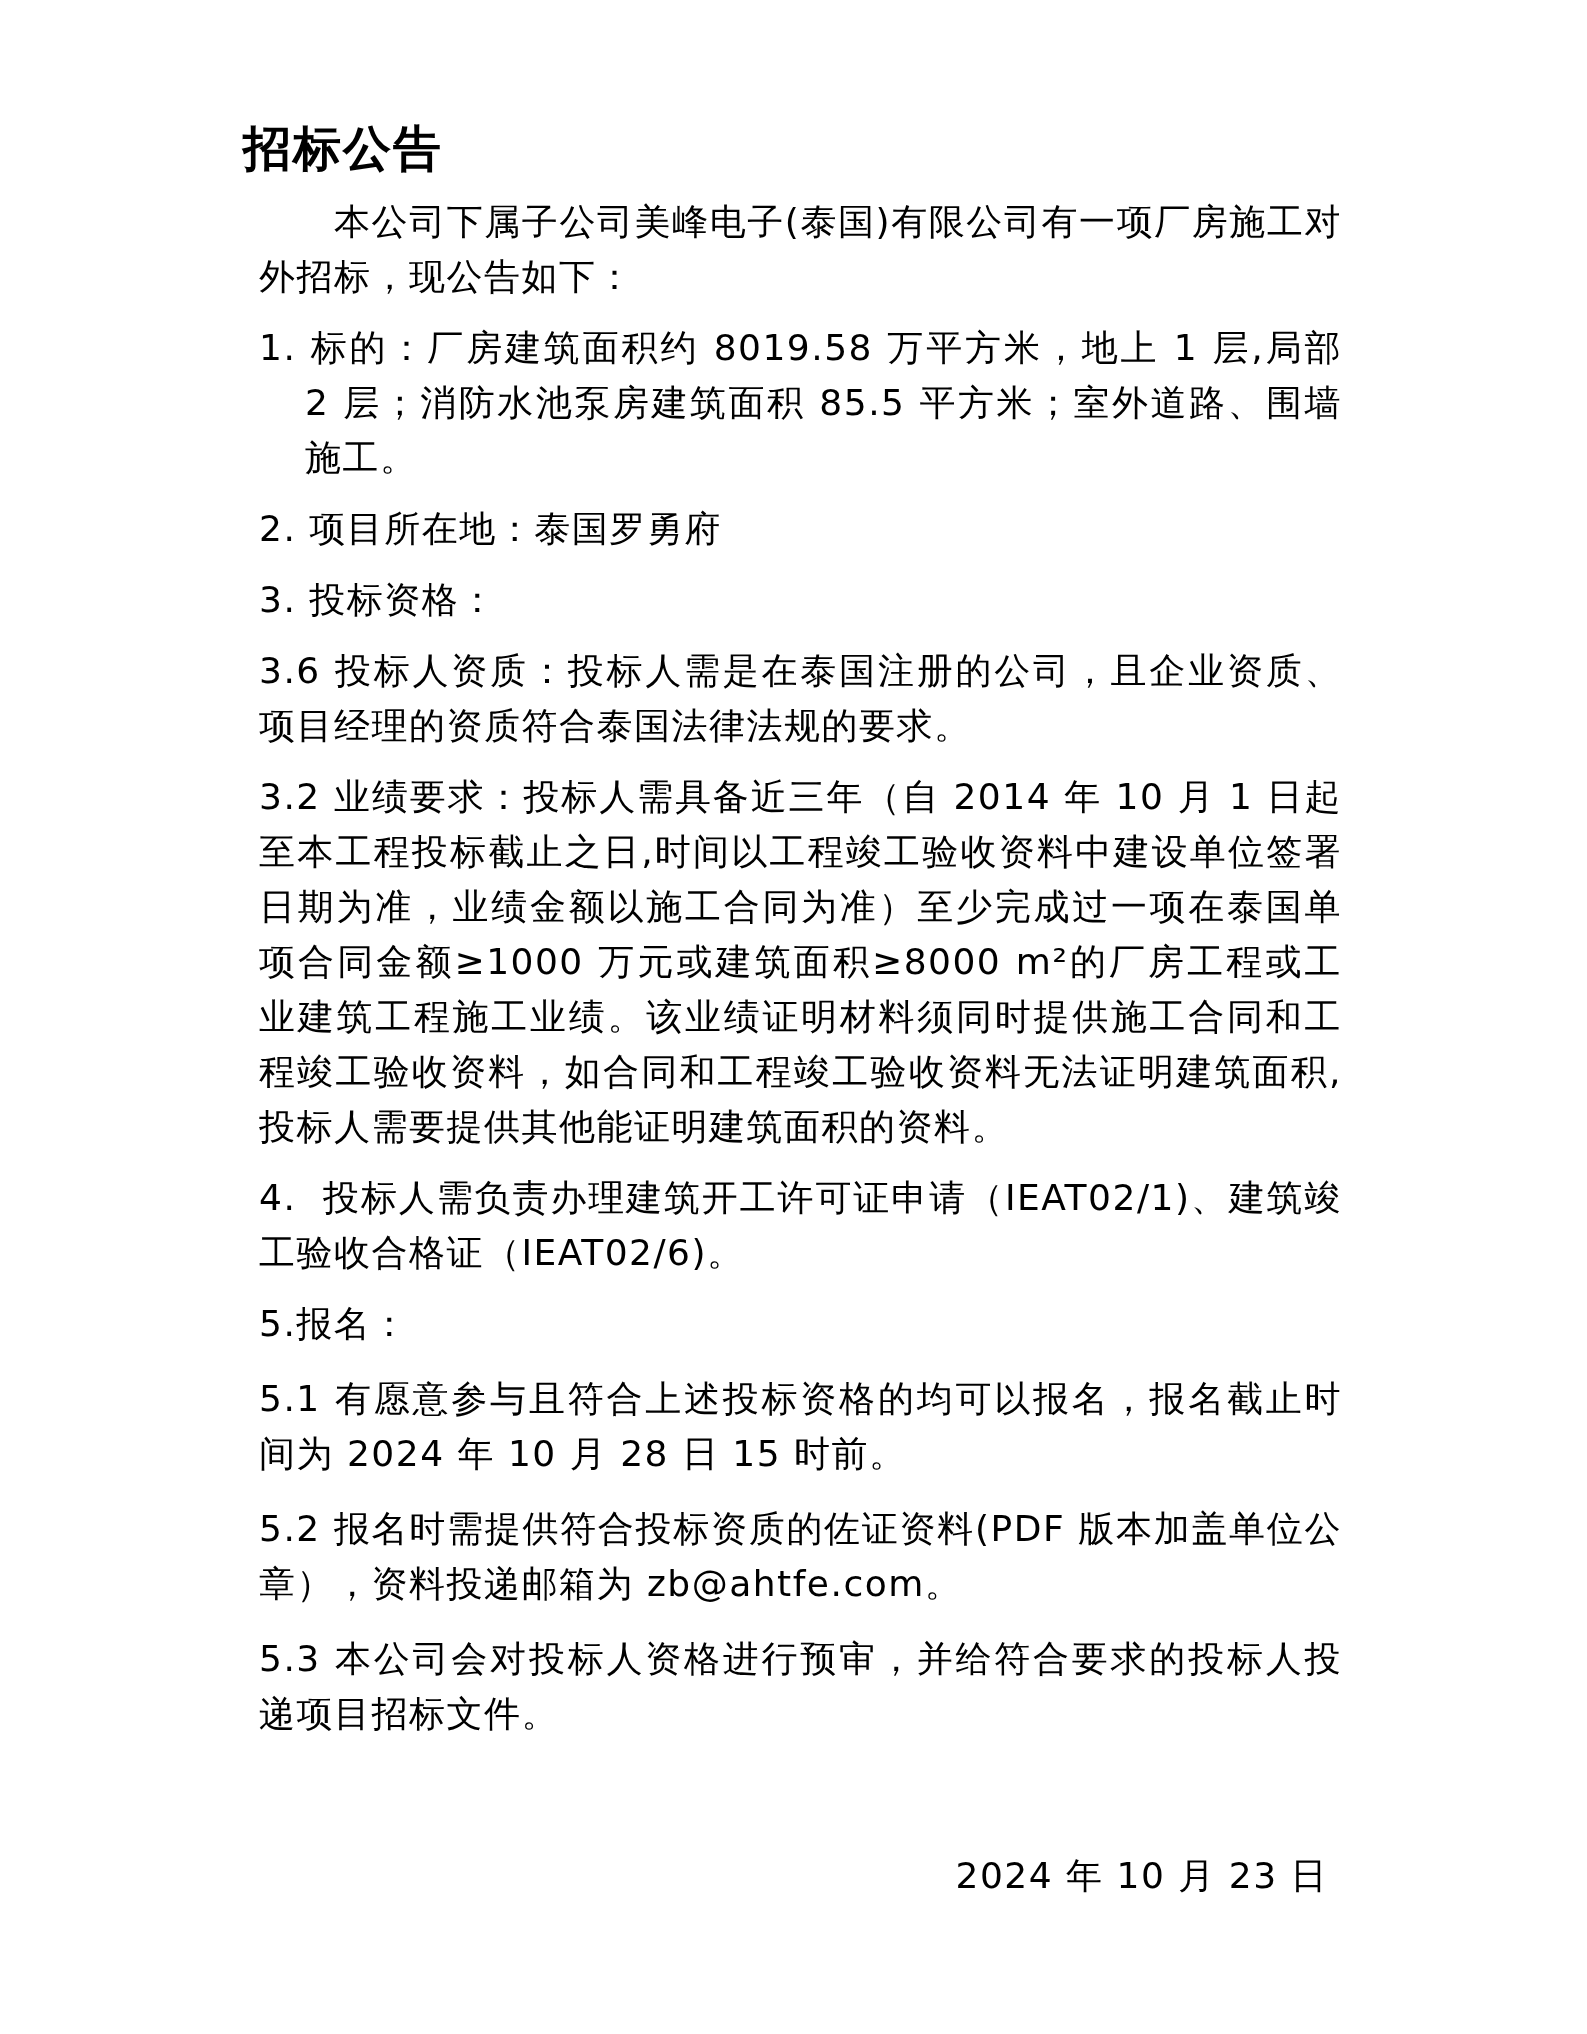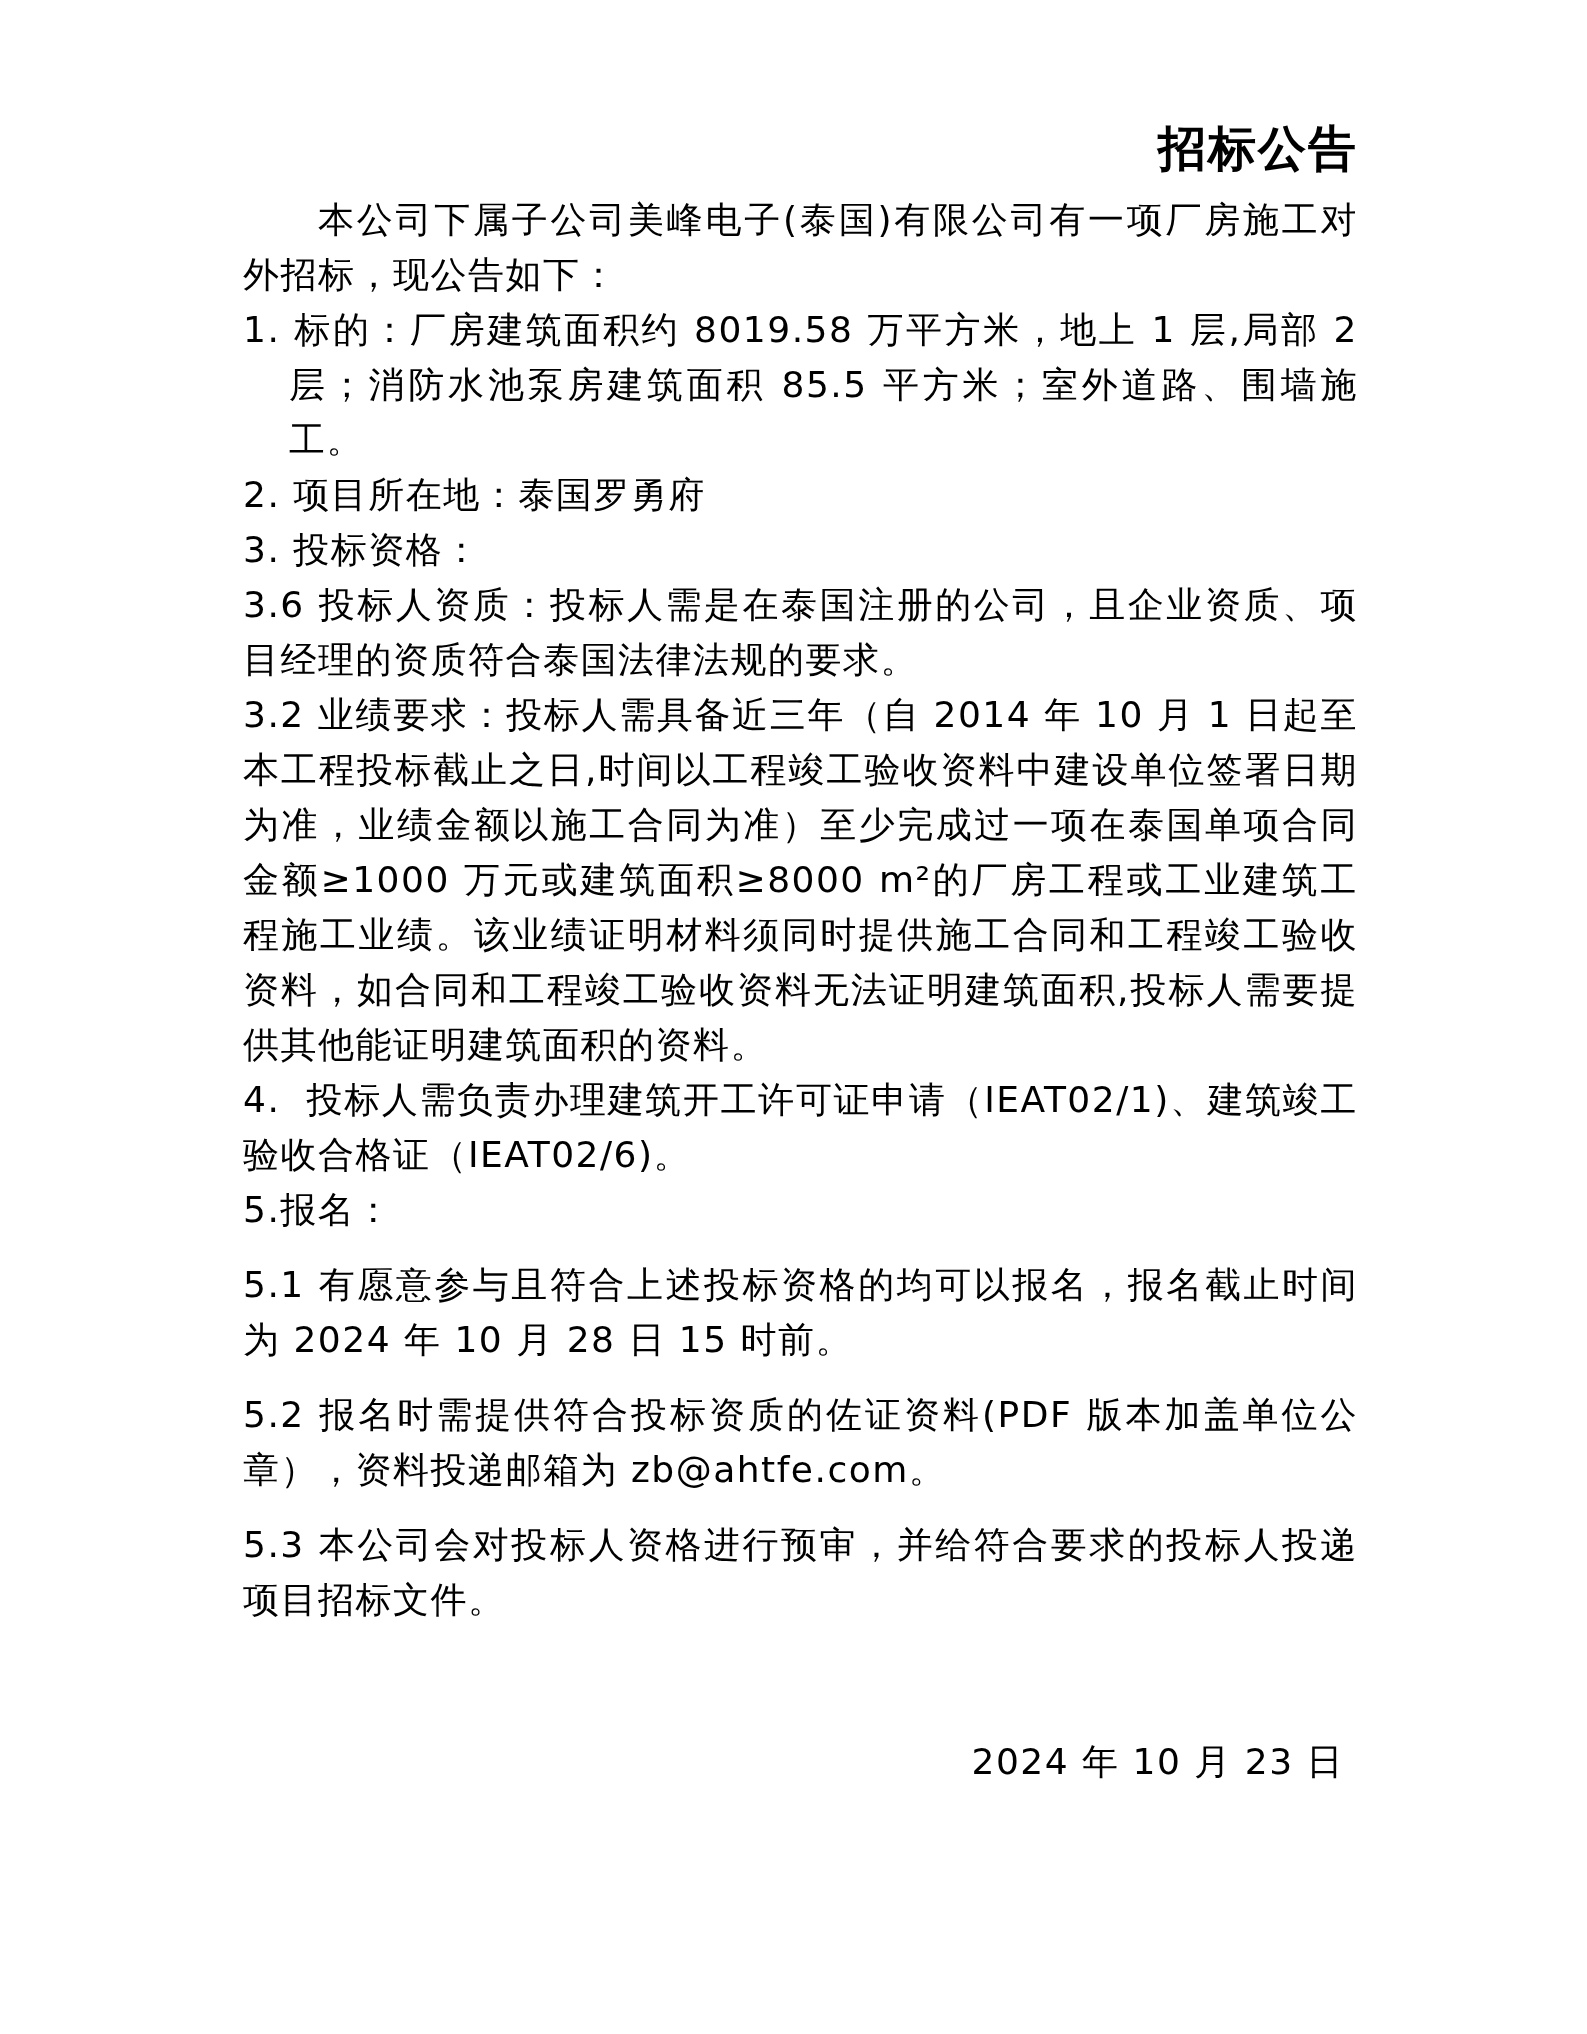--- a/index.html
+++ b/index.html
@@ -12,33 +12,33 @@
     width: 1587px;
     height: 2034px;
     background: #ffffff;
     box-sizing: border-box;
     padding: 118px 229px 0 243px;
     font-family: "DejaVu Sans", sans-serif;
     color: #000000;
     overflow: hidden;
   }
   .doc-title {
-    text-align: right;
+    text-align: left;
     font-size: 48px;
     font-weight: 700;
     letter-spacing: 2px;
     line-height: 60px;
     margin: 0 0 14px 0;
   }
   .para {
     font-size: 36px;
     line-height: 55px;
     letter-spacing: 1.5px;
     text-align: justify;
-    margin: 0;
+    margin: 16px;
   }
   .indent {
     text-indent: 75px;
   }
   .hang {
     padding-left: 46px;
     text-indent: -46px;
   }
   .gap {
     margin-top: 20px;

